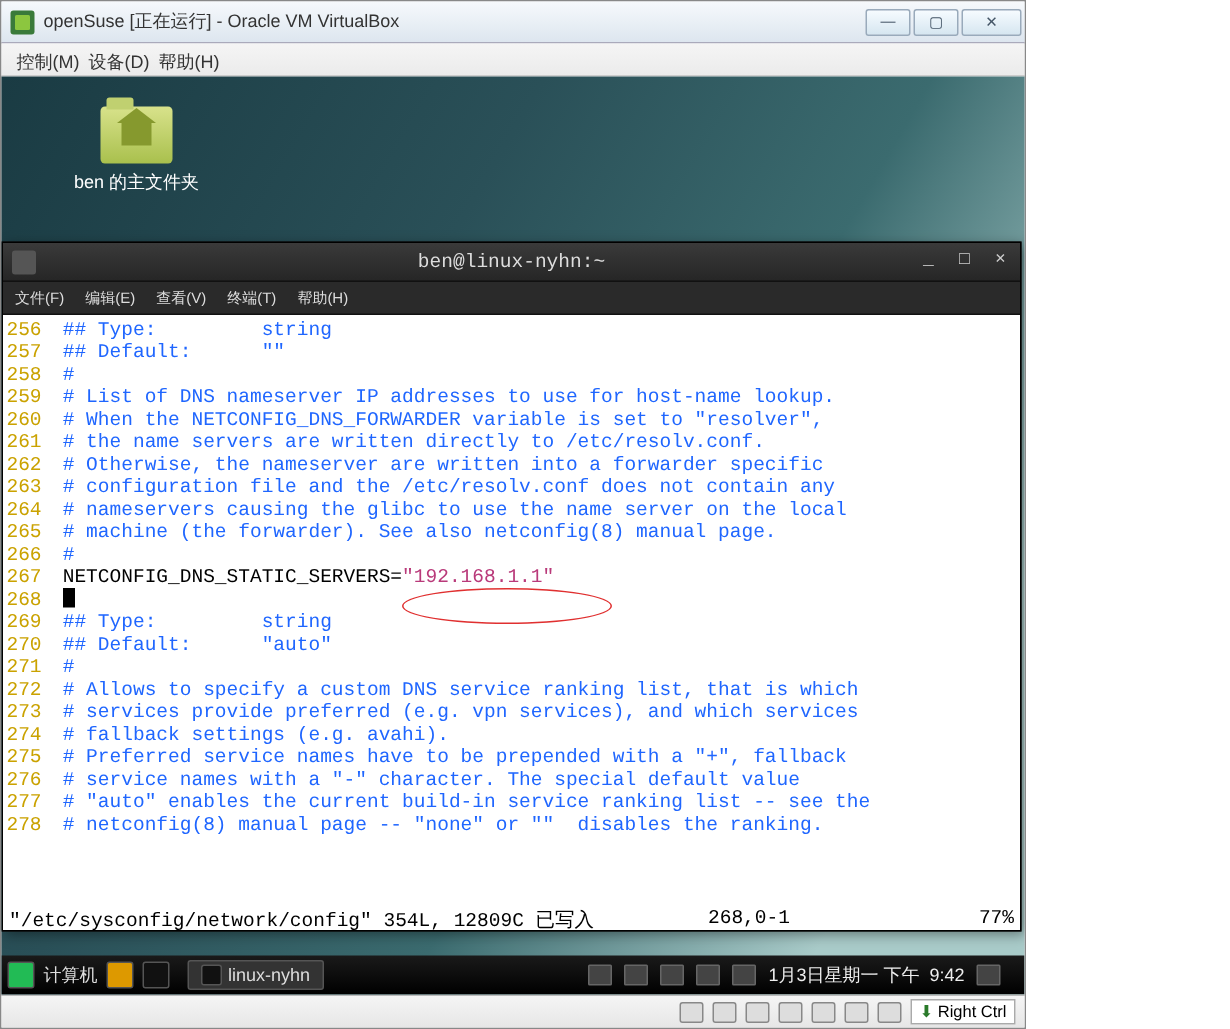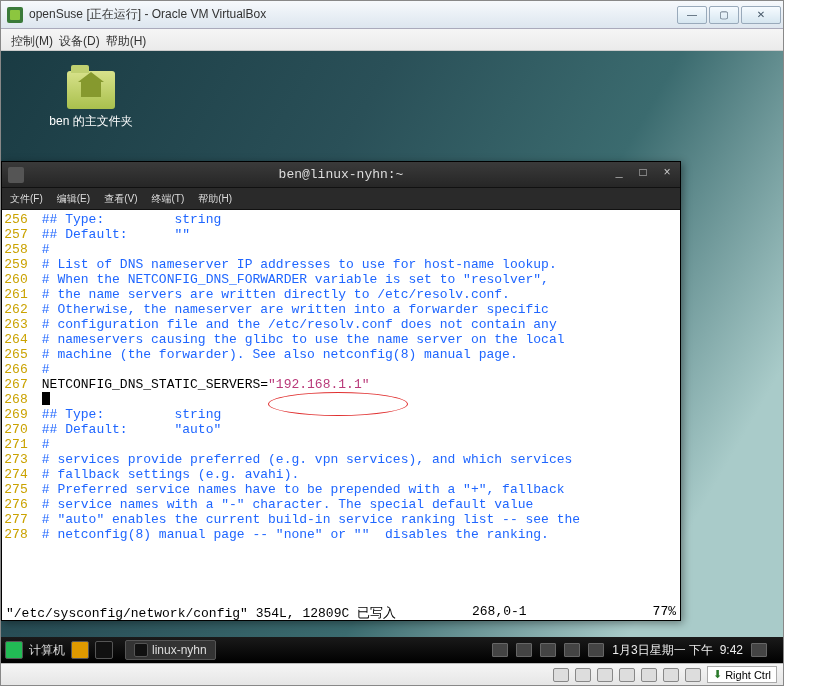--- a/index.html
+++ b/index.html
@@ -1,19 +1,19 @@
 <!DOCTYPE html>
 <html><head>
 <meta charset="utf-8">
 <style>
 * { margin: 0; padding: 0; box-sizing: border-box; }
 body { font-family: "Segoe UI", Tahoma, sans-serif; font-size: 12px; background: #fff; width: 820px; height: 686px; overflow: hidden; }
 
 
-.win-window { width: 784px; height: 686px; border: 1px solid #888; display: flex; flex-direction: column; }
+.win-window { width: 684px; height: 686px; border: 1px solid #888; display: flex; flex-direction: column; }
 .win-titlebar { height: 28px; background: linear-gradient(to bottom, #f6f9fc, #dde6ef); display: flex; align-items: center; justify-content: space-between; padding: 0 2px 0 6px; border-bottom: 1px solid #aab; }
 .win-title { font-size: 12px; color: #333; display: flex; align-items: center; gap: 6px; }
 .vb-icon { width: 16px; height: 16px; background: #3a7a3a; border-radius: 2px; display: inline-block; position: relative; }
 .vb-icon::after { content: ""; position: absolute; inset: 3px; background: #8cc63f; border-radius: 1px; }
 .win-controls { display: flex; gap: 2px; }
 .win-btn { width: 30px; height: 18px; border: 1px solid #9ab; border-radius: 2px; background: linear-gradient(#f6fbff,#d6e6f0); display: flex; align-items: center; justify-content: center; font-size: 10px; color: #456; cursor: default; }
 .win-btn.close { width: 40px; }
 .win-menubar { height: 22px; background: linear-gradient(#f5f5f5,#ebebeb); display:flex; align-items:flex-end; gap: 6px; padding-left: 10px; border-bottom: 1px solid #ccc; color: #333; }
 .win-menu-item { font-size: 12px; }
 
@@ -118,20 +118,21 @@
           <div class="code-line"><span class="lineno">262</span><span> </span><span class="comment"># Otherwise, the nameserver are written into a forwarder specific</span></div>
           <div class="code-line"><span class="lineno">263</span><span> </span><span class="comment"># configuration file and the /etc/resolv.conf does not contain any</span></div>
           <div class="code-line"><span class="lineno">264</span><span> </span><span class="comment"># nameservers causing the glibc to use the name server on the local</span></div>
           <div class="code-line"><span class="lineno">265</span><span> </span><span class="comment"># machine (the forwarder). See also netconfig(8) manual page.</span></div>
           <div class="code-line"><span class="lineno">266</span><span> </span><span class="comment">#</span></div>
           <div class="code-line"><span class="lineno">267</span><span> </span><span class="plain">NETCONFIG_DNS_STATIC_SERVERS=</span><span class="str">"192.168.1.1"</span></div>
           <div class="code-line"><span class="lineno">268</span><span> </span><span class="cursor-block"></span></div>
           <div class="code-line"><span class="lineno">269</span><span> </span><span class="comment">## Type:         string</span></div>
           <div class="code-line"><span class="lineno">270</span><span> </span><span class="comment">## Default:      "auto"</span></div>
           <div class="code-line"><span class="lineno">271</span><span> </span><span class="comment">#</span></div>
+          <div class="code-line"><span class="lineno">272</span><span> </span><span class="comment"># Allows to specify a custom DNS service ranking list, that is which</span></div>
           <div class="code-line"><span class="lineno">273</span><span> </span><span class="comment"># services provide preferred (e.g. vpn services), and which services</span></div>
           <div class="code-line"><span class="lineno">274</span><span> </span><span class="comment"># fallback settings (e.g. avahi).</span></div>
           <div class="code-line"><span class="lineno">275</span><span> </span><span class="comment"># Preferred service names have to be prepended with a "+", fallback</span></div>
           <div class="code-line"><span class="lineno">276</span><span> </span><span class="comment"># service names with a "-" character. The special default value</span></div>
           <div class="code-line"><span class="lineno">277</span><span> </span><span class="comment"># "auto" enables the current build-in service ranking list -- see the</span></div>
           <div class="code-line"><span class="lineno">278</span><span> </span><span class="comment"># netconfig(8) manual page -- "none" or ""  disables the ranking.</span></div>
           <div class="circle"></div>
       </div>
       <div class="term-status">
         <span>"/etc/sysconfig/network/config" 354L, 12809C 已写入</span>

